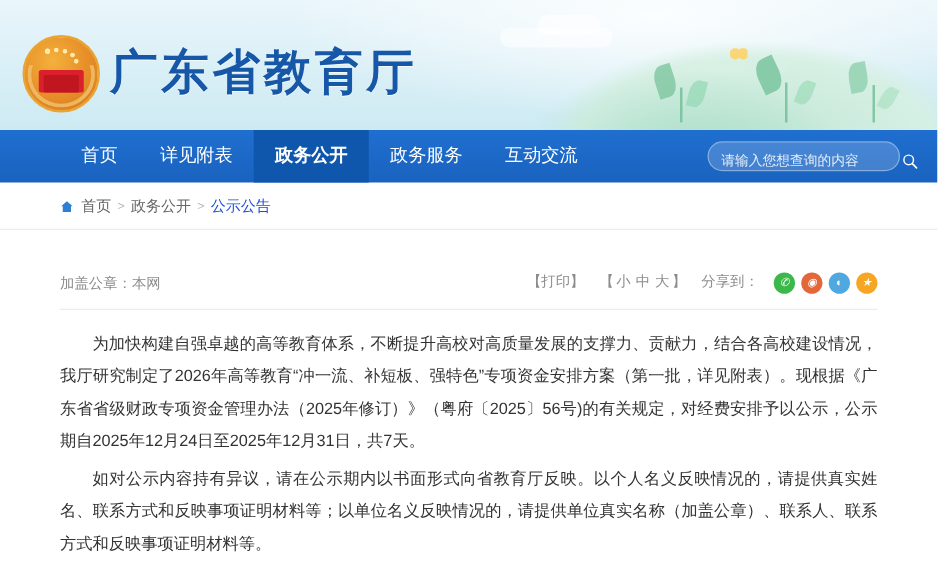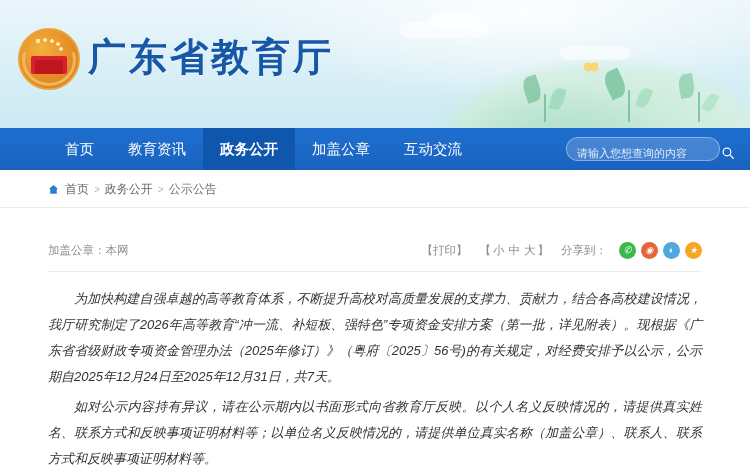--- a/index.html
+++ b/index.html
@@ -10,21 +10,21 @@
     overflow: hidden;
     font-family: "Liberation Sans", sans-serif;
     background: #ffffff;
     color: #333;
   }
 
   
   .header {
     position: relative;
     width: 750px;
-    height: 128px;
+    height: 104px;
     background: linear-gradient(180deg, #eaf6fb 0%, #dcf0f7 45%, #cdeaf3 100%);
     overflow: hidden;
   }
   .header .sky-glow {
     position: absolute;
     left: 0; top: 0; width: 750px; height: 128px;
     background: radial-gradient(ellipse 420px 120px at 70% 10%, rgba(255,255,255,0.85), rgba(255,255,255,0) 70%);
   }
   
   .hill-1 {
@@ -163,21 +163,21 @@
   .crumb-wrap {
     width: 750px;
     padding: 11px 0 9px 48px;
     display: flex; align-items: center;
     font-size: 12px; color: #666;
     border-bottom: 1px solid #ececec;
   }
   .crumb-home-icon { width: 11px; height: 11px; margin-right: 6px; }
   .crumb-link { color: #666; text-decoration: none; cursor: pointer; }
   .crumb-sep { margin: 0 5px; color: #b5b5b5; font-size: 10px; }
-  .crumb-current { color: #737373; }
+  .crumb-current { color: #1d4ed8; }
 
   
   .article {
     width: 750px;
     padding: 18px 48px 0 48px;
   }
   .art-title {
     font-size: 19.5px;
     font-weight: 700;
     color: #1a1a1a;
@@ -190,21 +190,21 @@
     display: flex;
     align-items: center;
     font-size: 11.5px;
     color: #8c8c8c;
     padding-bottom: 12px;
     border-bottom: 1px solid #ececec;
   }
   .meta-left { display: flex; gap: 20px; }
   .meta-right {
     margin-left: auto;
-    display: flex; align-items: center; gap: 12px;
+    display: flex; gap: 12px;
   }
   .meta-right .grp { color: #8c8c8c; }
   .fs-btn { cursor: pointer; margin: 0 2px; }
   .share-icons { display: flex; gap: 5px; align-items: center; }
   .sicon {
     width: 17px; height: 17px; border-radius: 50%;
     display: inline-block;
     position: relative;
   }
   .sicon.wechat { background: #3ab84a; }
@@ -217,21 +217,21 @@
   }
 
   .body-text {
     margin-top: 14px;
     font-size: 13px;
     line-height: 2;
     color: #333;
     text-align: justify;
     font-family: "Liberation Sans", sans-serif;
   }
-  .body-text p { margin: 0 0 4px 0; text-indent: 2em; font-style: italic; }
+  .body-text p { margin: 0 0 4px 0; text-indent: 2em; }
 </style>
 </head>
 <body>
 
 <div class="header">
   <div class="sky-glow"></div>
   <div class="cloud c1"></div>
   <div class="cloud c2"></div>
   <div class="cloud c3"></div>
   <div class="hill-1"></div>
@@ -252,23 +252,23 @@
     <div class="ears"></div>
     <div class="gate"></div>
     <div class="stars"></div>
   </div>
 
   <div class="org-title">广东省教育厅</div>
 </div>
 
 <div class="nav">
   <div class="nav-item">首页</div>
-  <div class="nav-item">教育资讯</div>
+  <div class="nav-item">详见附表</div>
   <div class="nav-item active">政务公开</div>
-  <div class="nav-item">加盖公章</div>
+  <div class="nav-item">政务服务</div>
   <div class="nav-item">互动交流</div>
 
   <div class="search-box">
     <input class="search-input" type="text" placeholder="请输入您想查询的内容" style="">
     <svg class="search-icon" viewBox="0 0 20 20">
       <circle cx="8.5" cy="8.5" r="5.5" fill="none" stroke="#ffffff" stroke-width="1.7"></circle>
       <line x1="12.7" y1="12.7" x2="17.5" y2="17.5" stroke="#ffffff" stroke-width="1.9" stroke-linecap="round"></line>
     </svg>
   </div>
 </div>

